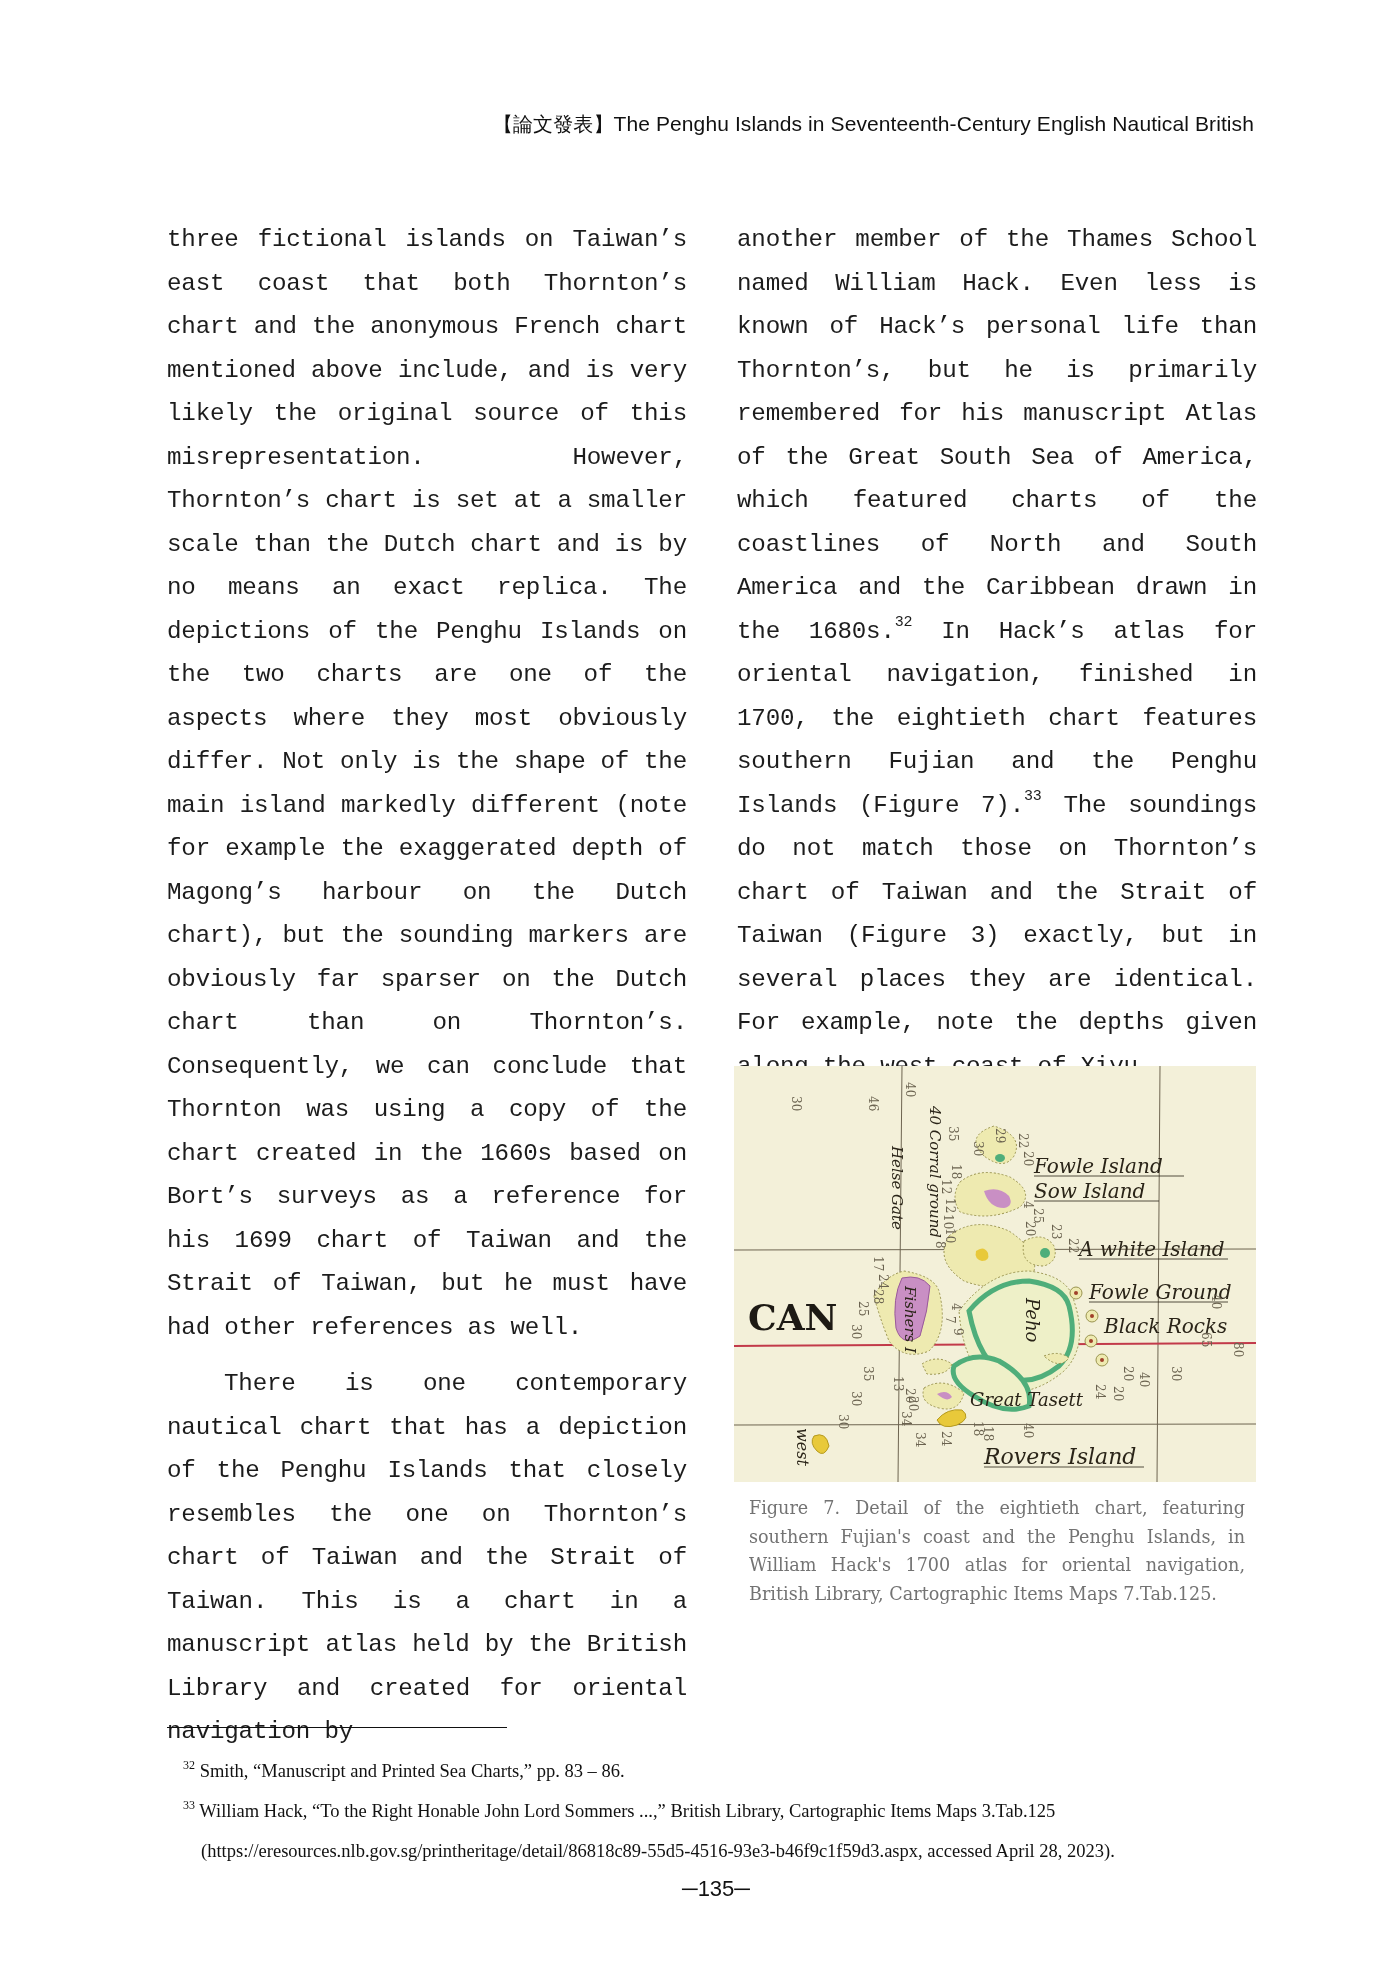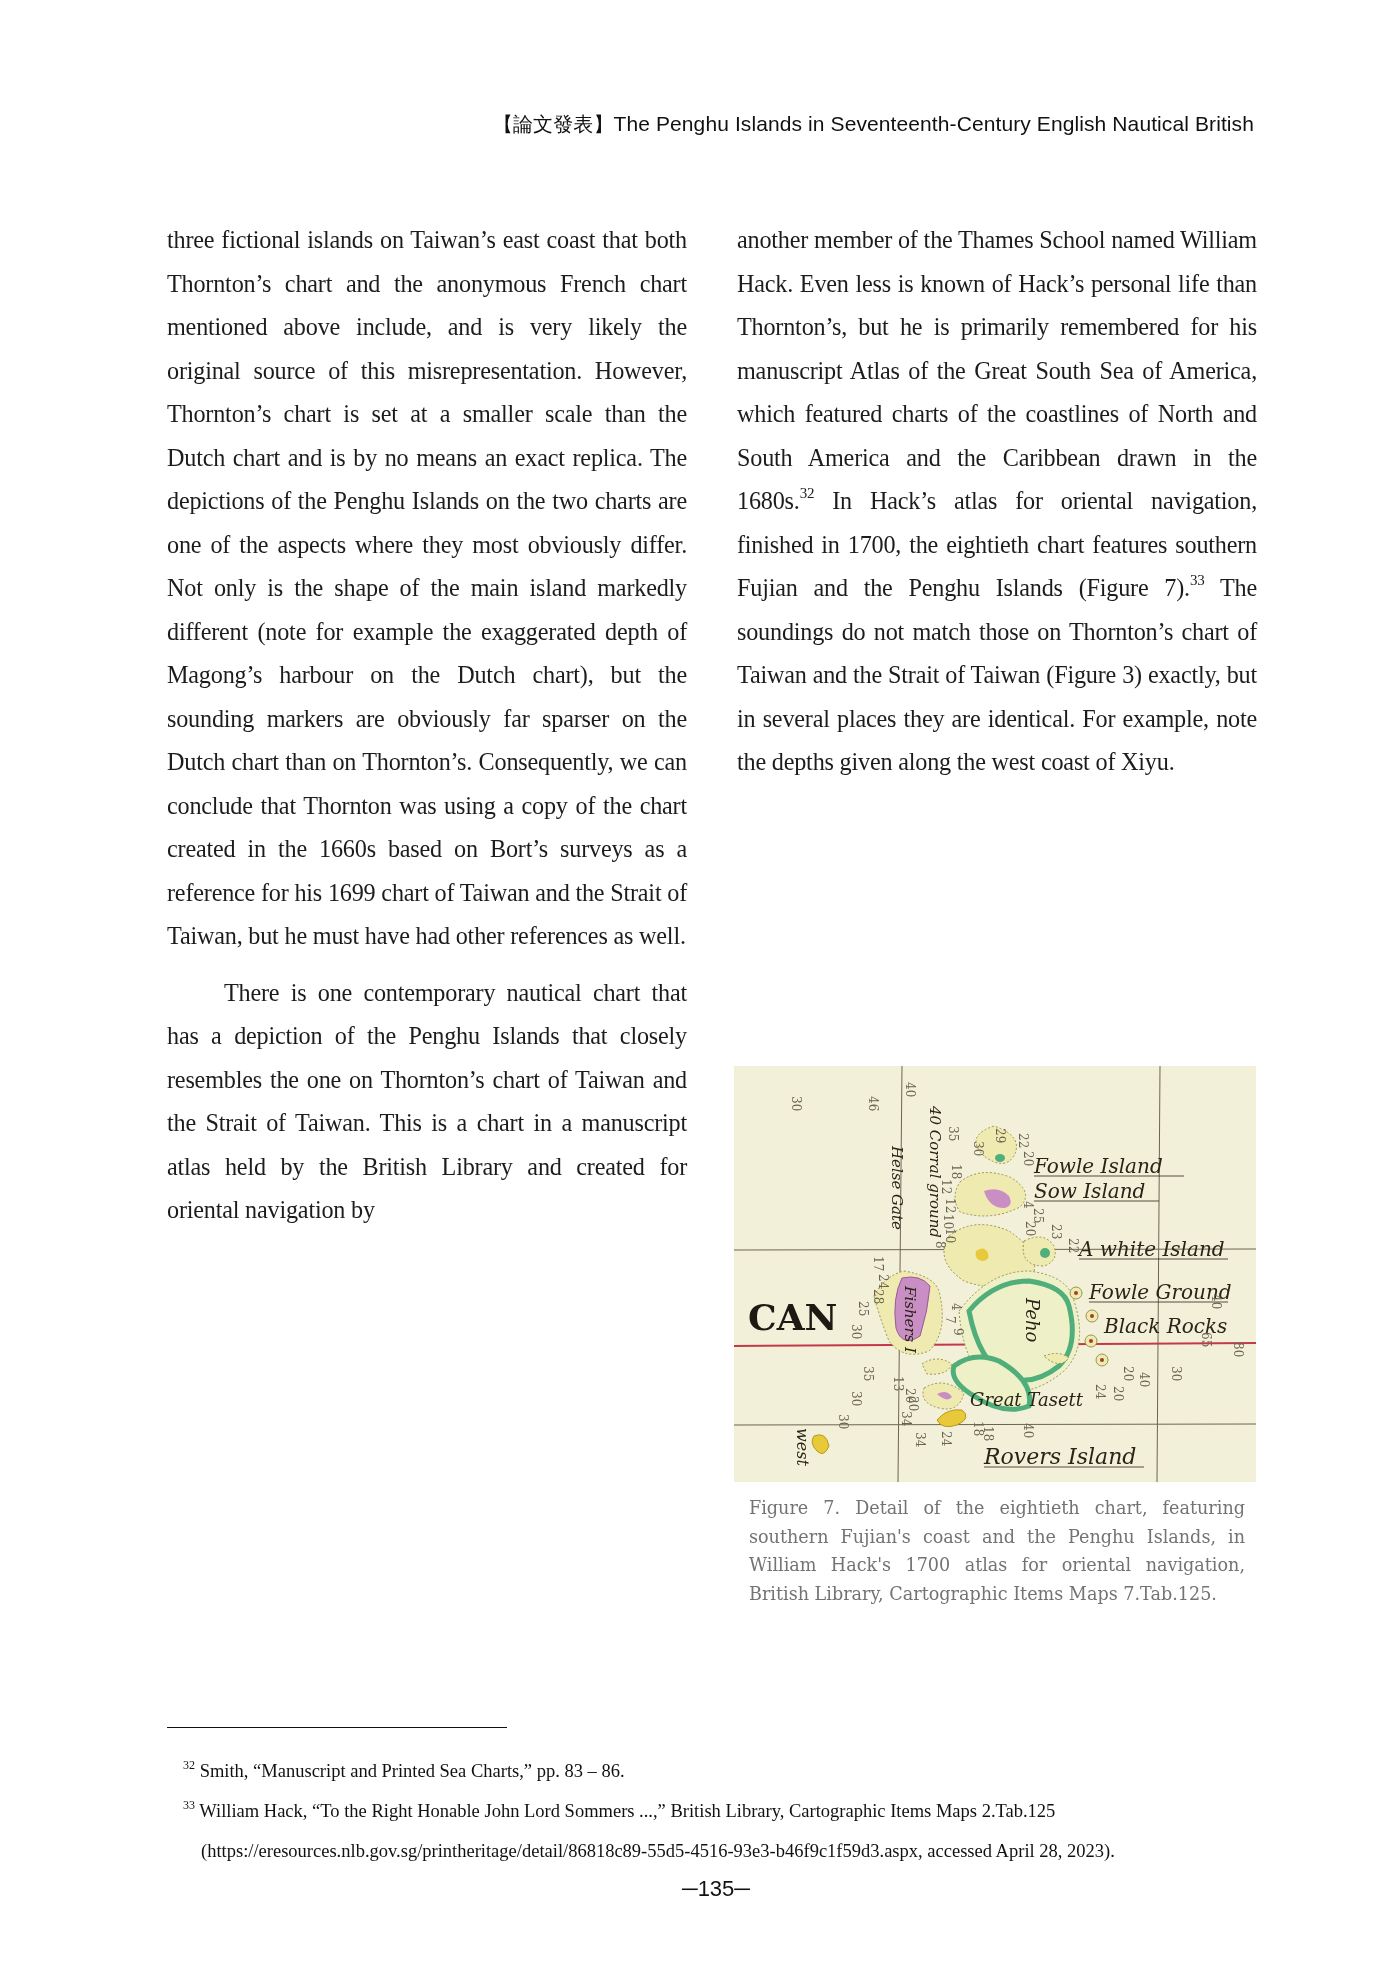--- a/index.html
+++ b/index.html
@@ -5,21 +5,21 @@
   html, body { margin: 0; padding: 0; background: #ffffff; }
   body { width: 1400px; height: 1980px; position: relative; overflow: hidden; color: #1a1a1a; }
   .running-head {
     position: absolute; left: 0; right: 146px; top: 111px; text-align: right;
     font-family: "Liberation Sans", sans-serif; font-size: 21px; color: #111;
     letter-spacing: 0.1px;
   }
   .running-head .bracket-tag { font-family: "DejaVu Sans", sans-serif; font-size: 20px; text-align: right; }
   .col {
     position: absolute; top: 218px; width: 520px;
-    font-family: Liberation Serif, serif; font-size: 24.2px; line-height: 43.5px;
+    font-family: Liberation Mono, monospace; font-size: 24.2px; line-height: 43.5px;
     text-align: justify; color: #1c1c1c; letter-spacing: -0.2px;
   }
   .col p { margin: 0; }
   .col-left { left: 167px; }
   .col-right { left: 737px; }
   .indent { text-indent: 57px; margin-top: 13px !important; }
   sup { font-size: 15px; line-height: 0; position: relative; top: -2px; }
   .figure {
     position: absolute; left: 734px; top: 1066px; width: 522px; height: 416px;
     background: #f3f0d9; overflow: hidden;
@@ -180,17 +180,17 @@
         <text class="map-num" transform="translate(240 355) rotate(90)">18</text>
       </g>
   </svg>
 </div>
 
 <div class="caption">Figure 7. Detail of the eightieth chart, featuring southern Fujian's coast and the Penghu Islands, in William Hack's 1700 atlas for oriental navigation, British Library, Cartographic Items Maps 7.Tab.125.</div>
 
 <div class="fn-rule"></div>
 <div class="footnotes">
   <p><sup>32</sup> <span>Smith, “Manuscript and Printed Sea Charts,” pp. 83 – 86.</span></p>
-  <p><sup>33</sup> <span>William Hack, “To the Right Honable John Lord Sommers ...,” British Library, Cartographic Items Maps 2.Tab.125</span></p>
+  <p><sup>33</sup> <span>William Hack, “To the Right Honable John Lord Sommers ...,” British Library, Cartographic Items Maps 3.Tab.125</span></p>
   <p class="fn-cont">(https://eresources.nlb.gov.sg/printheritage/detail/86818c89-55d5-4516-93e3-b46f9c1f59d3.aspx, accessed April 28, 2023).</p>
 </div>
 
 <div class="page-number">─135─</div>
 
 </body></html>

